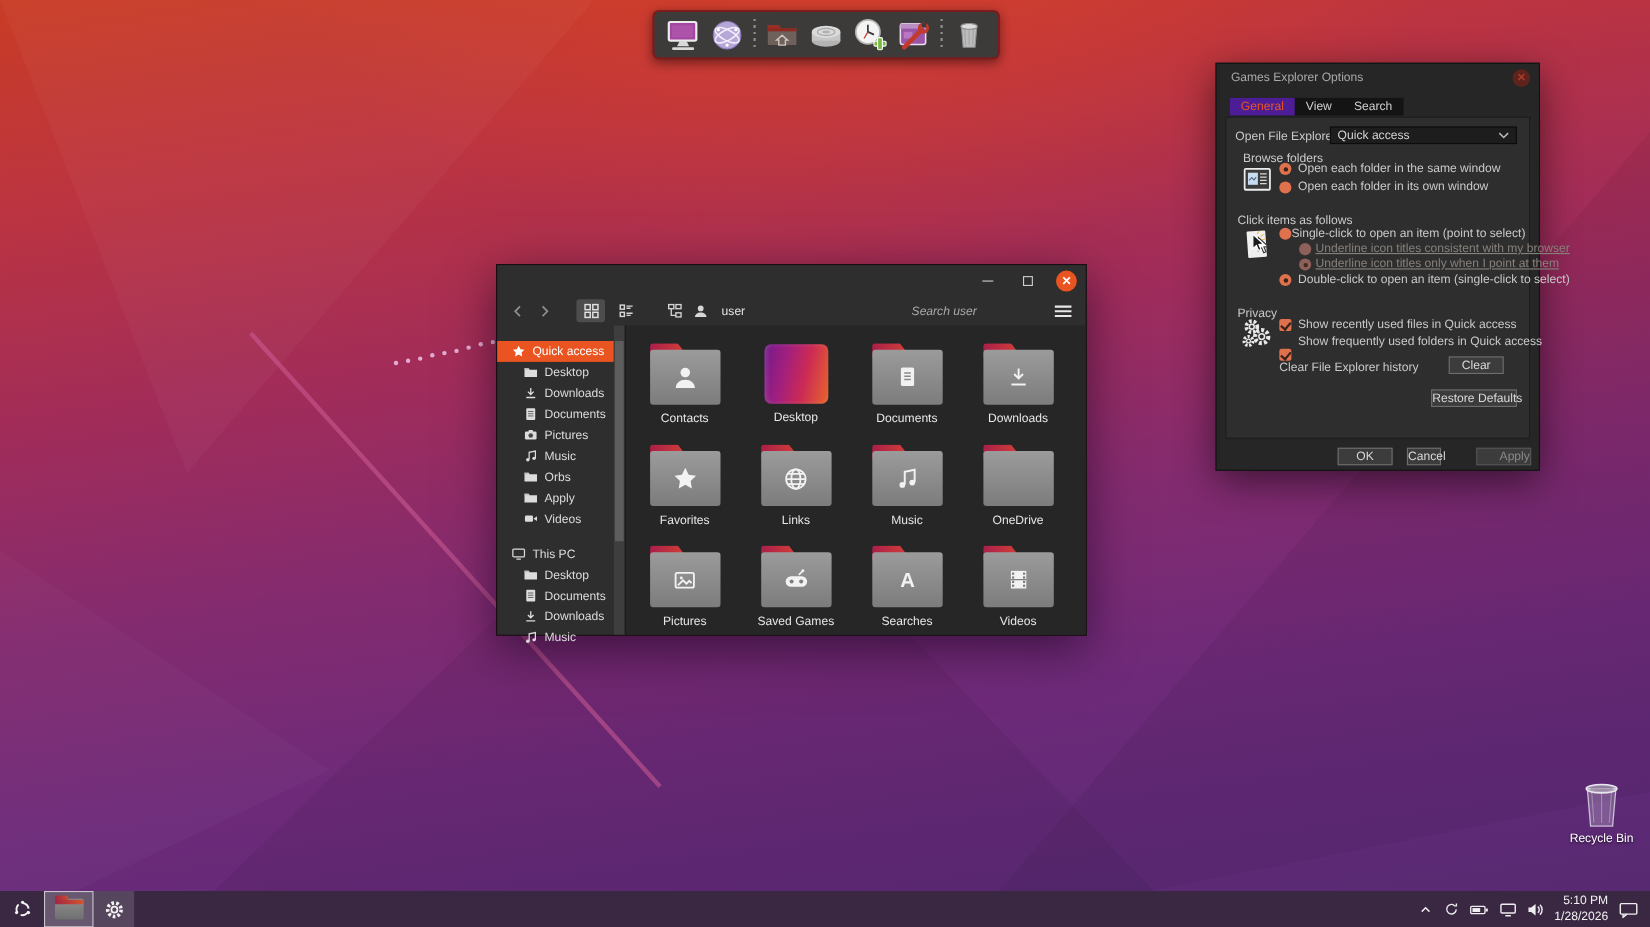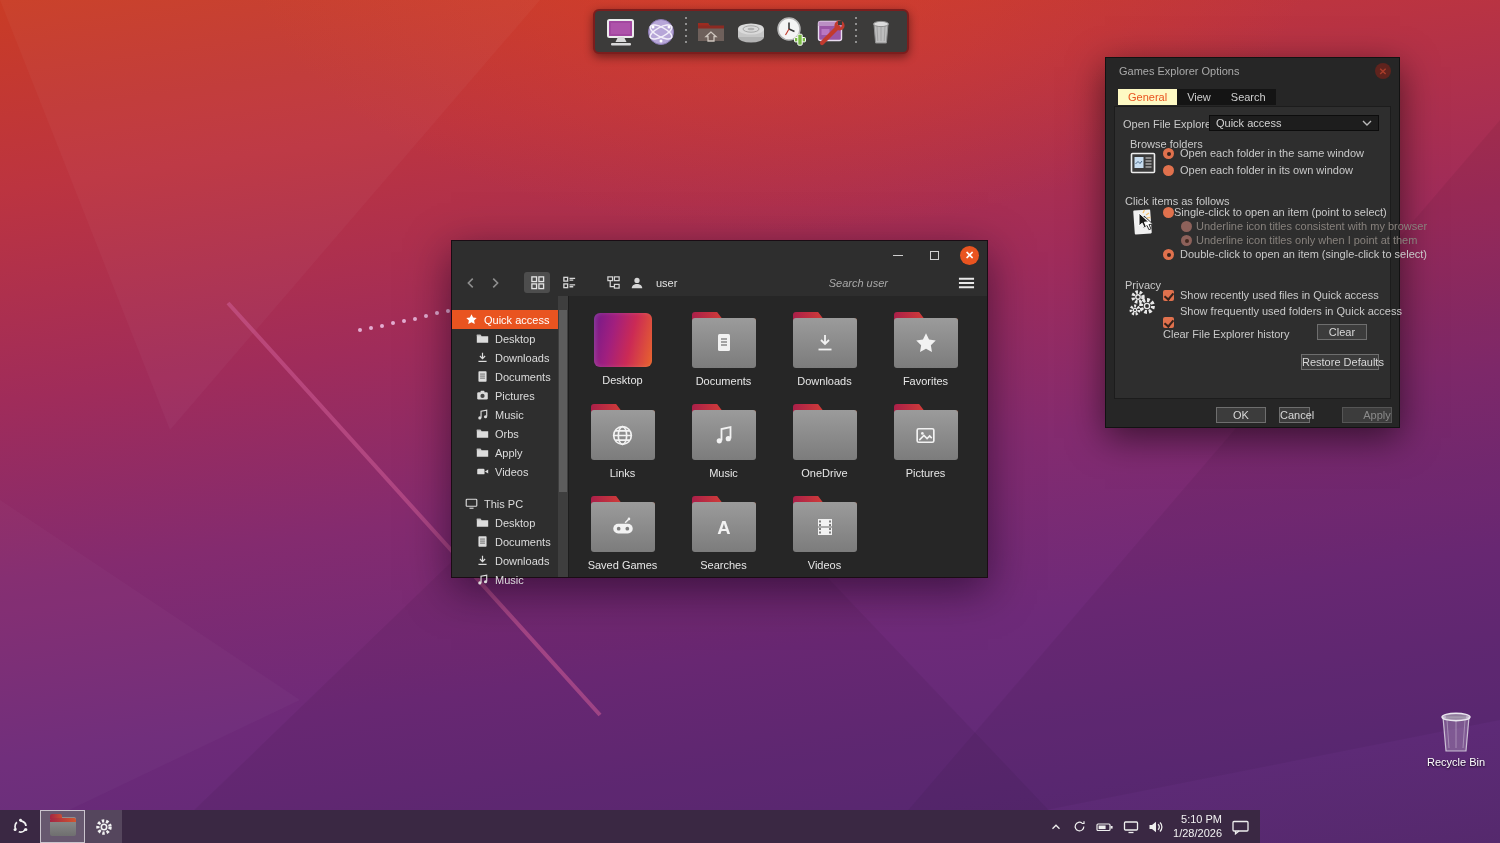--- a/index.html
+++ b/index.html
@@ -56,43 +56,43 @@
   .tile-label{margin-top:7px;font-size:11px;color:#e6e6e6;}
 
   
   .dlg{position:absolute;left:1105px;top:57px;width:295px;height:371px;background:#262626;
     border:1px solid #121212;box-shadow:0 10px 34px rgba(0,0,0,.55);font-size:11px;color:#c9c9c9;}
   .dlg-title{position:absolute;left:13px;top:7px;color:#a9a9a9;}
   .dlg-close{position:absolute;right:8px;top:5px;width:16px;height:16px;border-radius:50%;background:#5f231d;
     color:#a83d2a;font-size:10px;font-weight:bold;display:flex;align-items:center;justify-content:center;}
   .tabs{position:absolute;left:12px;top:31px;display:flex;background:#141414;}
   .tab{padding:2px 10px;color:#cfcfcf;}
-  .tab.active{background:#fef9c3;color:#e95420;}
+  .tab.active{background:#4c1d95;color:#e95420;}
   .panel{position:absolute;left:8px;top:48px;right:8px;bottom:28px;background:#2e2e2e;border:1px solid #1c1c1c;}
   .pabs{position:absolute;white-space:nowrap;}
   .select{position:absolute;left:94px;top:8px;width:170px;height:16px;background:#1d1d1d;border:1px solid #0c0c0c;
     display:flex;align-items:center;padding:0 6px;color:#d3d3d3;}
   .select svg{margin-left:auto;}
   .radio{width:11px;height:11px;border-radius:50%;background:#e0714d;}
   .radio.sel::after{content:"";display:block;width:4px;height:4px;border-radius:50%;background:#38221b;margin:3.5px auto;}
   .radio.dis{background:#8d615a;}
   .radio.dis.sel::after{background:#43291f;}
-  .dimtxt{color:#87817c;}
+  .dimtxt{color:#87817c;text-decoration:underline;}
   .chk{width:11px;height:11px;border-radius:2px;background:#e0714d;position:relative;}
   .chk::after{content:"";position:absolute;left:3px;top:0.5px;width:4px;height:7px;
     border-right:2px solid #38221b;border-bottom:2px solid #38221b;transform:rotate(40deg);}
   .dbtn{background:#3c3c3c;border:1px solid #6e6e6e;color:#d8d8d8;text-align:center;line-height:14px;height:16px;}
   .dbtn.dim{color:#8a8a8a;border-color:#555;padding-left:20px;}
 
   
   .deskicon{position:absolute;left:1425px;top:708px;width:62px;text-align:center;}
   .deskicon .lbl{margin-top:2px;font-size:11px;color:#fff;text-shadow:0 1px 2px rgba(0,0,0,.8);}
 
   
-  .taskbar{position:absolute;left:0;bottom:0;width:1260px;height:33px;background:#3a2843;display:flex;align-items:center;}
+  .taskbar{position:absolute;left:0;bottom:0;width:1500px;height:33px;background:#3a2843;display:flex;align-items:center;}
   .tb-btn{height:33px;display:flex;align-items:center;justify-content:center;}
   .tb-start{width:40px;}
   .tb-app{width:45px;background:rgba(200,190,205,.32);border:1px solid rgba(255,255,255,.65);}
   .tb-app2{width:37px;background:rgba(255,255,255,.14);}
   .tray{margin-left:auto;display:flex;align-items:center;gap:9px;padding-right:10px;}
   .clock{font-size:11px;color:#f2f2f2;text-align:right;line-height:1.25;}
   .minifolder{position:relative;width:26px;height:19px;background:linear-gradient(180deg,#8f8f8f,#6f6f6f);border-radius:2px;}
   .minifolder::before{content:"";position:absolute;top:-3px;left:0;width:12px;height:5px;border-radius:2px 2px 0 0;
     background:linear-gradient(90deg,#a32644,#c94c33);}
   .minifolder::after{content:"";position:absolute;top:1px;left:0;width:100%;height:4px;background:linear-gradient(90deg,#a32644,#d2552f);border-radius:2px 2px 0 0;}
@@ -356,20 +356,32 @@
             </svg>
           <span>Music</span>
         </div>
       </div>
       <div class="sbtrack">
         <div class="sbthumb"></div>
       </div>
       <div class="main">
         <div class="tiles">
           <div class="tile">
+            <div class="folder">
+                <div class="folder-tab"></div>
+                <div class="folder-body">
+              <svg width="26" height="26" viewBox="0 0 24 24" fill="#f2f2f2">
+                    <circle cx="12" cy="8" r="4"></circle>
+                    <path d="M4 21c0-4.4 3.6-7 8-7s8 2.6 8 7z"></path>
+                  </svg>
+            </div>
+              </div>
+            <div class="tile-label">Contacts</div>
+          </div>
+          <div class="tile">
             <div class="desktop-grad"></div>
             <div class="tile-label">Desktop</div>
           </div>
           <div class="tile">
             <div class="folder">
                 <div class="folder-tab"></div>
                 <div class="folder-body">
               <svg width="24" height="24" viewBox="0 0 24 24">
                     <rect x="6" y="3" width="12" height="17" rx="1.5" fill="#f2f2f2"></rect>
                     <path d="M9 8h6M9 11h6M9 14h6" stroke="#8a8a8a" stroke-width="1.4"></path>

